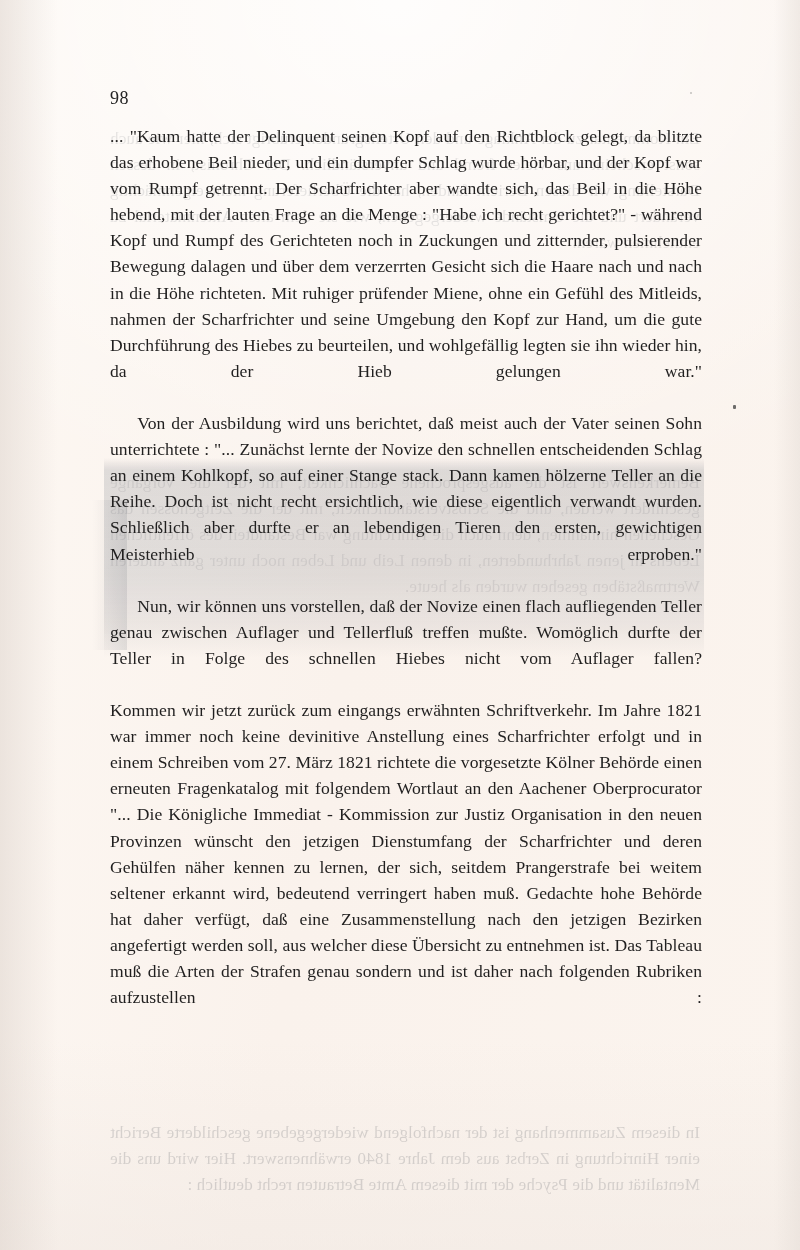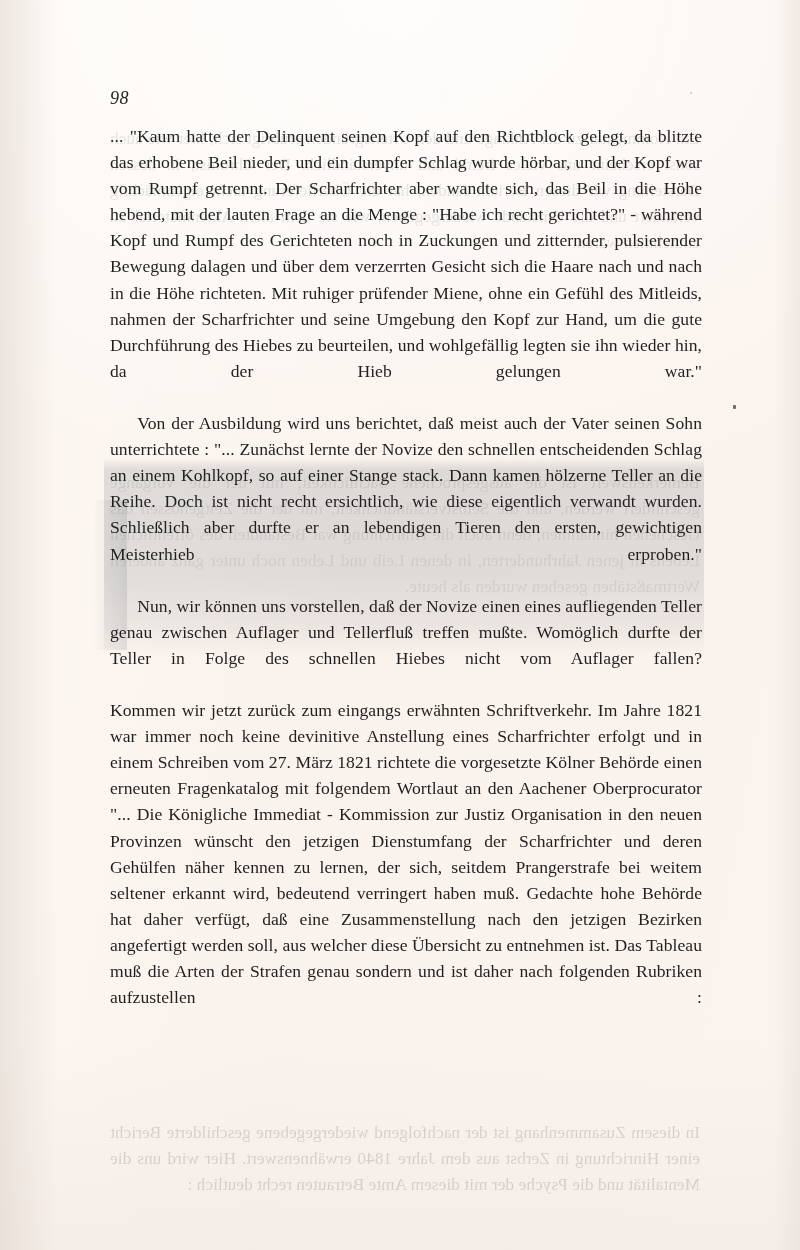--- a/index.html
+++ b/index.html
@@ -95,21 +95,20 @@
   #bleed-bot   { top: 1120px; opacity: 0.155; }
 
   
   #folio {
     position: absolute;
     left: 110px;
     top: 88px;
     font-size: 18px;
     color: #232323;
     letter-spacing: 0.4px;
-    font-style: italic;
   }
 
   #textblock {
     position: absolute;
     left: 110px;
     top: 123px;
     width: 592px;
     color: #201f1f;
     font-size: 17.6px;
     line-height: 26.1px;
@@ -173,21 +172,21 @@
   <div class="bleed" id="bleed-bot">In diesem Zusammenhang ist der nachfolgend wiedergegebene geschilderte Bericht einer Hinrichtung in Zerbst aus dem Jahre 1840 erwähnenswert. Hier wird uns die Mentalität und die Psyche der mit diesem Amte Betrauten recht deutlich :</div>
 
   <div id="scan-band"></div>
   <div id="scan-band-2"></div>
 
   <div id="folio">98</div>
 
   <div id="textblock">
     <p class="flush">... "Kaum hatte der Delinquent seinen Kopf auf den Richtblock gelegt, da blitzte das erhobene Beil nieder, und ein dumpfer Schlag wurde hörbar, und der Kopf war vom Rumpf getrennt. Der Scharfrichter aber wandte sich, das Beil in die Höhe hebend, mit der lauten Frage an die Menge : "Habe ich recht gerichtet?" - während Kopf und Rumpf des Gerichteten noch in Zuckungen und zitternder, pulsierender Bewegung dalagen und über dem verzerrten Gesicht sich die Haare nach und nach in die Höhe richteten. Mit ruhiger prüfender Miene, ohne ein Gefühl des Mitleids, nahmen der Scharfrichter und seine Umgebung den Kopf zur Hand, um die gute Durchführung des Hiebes zu beurteilen, und wohlgefällig legten sie ihn wieder hin, da der Hieb gelungen war."</p>
     <p class="indent">Von der Ausbildung wird uns berichtet, daß meist auch der Vater seinen Sohn unterrichtete : "... Zunächst lernte der Novize den schnellen entscheidenden Schlag an einem Kohlkopf, so auf einer Stange stack. Dann kamen hölzerne Teller an die Reihe. Doch ist nicht recht ersichtlich, wie diese eigentlich verwandt wurden. Schließlich aber durfte er an lebendigen Tieren den ersten, gewichtigen Meisterhieb erproben."</p>
-    <p class="indent">Nun, wir können uns vorstellen, daß der Novize einen eines aufliegenden Teller genau zwischen Auflager und Tellerfluß treffen mußte. Womöglich durfte der Teller in Folge des schnellen Hiebes nicht vom Auflager fallen?</p>
+    <p class="indent">Nun, wir können uns vorstellen, daß der Novize einen flach aufliegenden Teller genau zwischen Auflager und Tellerfluß treffen mußte. Womöglich durfte der Teller in Folge des schnellen Hiebes nicht vom Auflager fallen?</p>
     <p class="flush">Kommen wir jetzt zurück zum eingangs erwähnten Schriftverkehr. Im Jahre 1821 war immer noch keine devinitive Anstellung eines Scharfrichter erfolgt und in einem Schreiben vom 27. März 1821 richtete die vorgesetzte Kölner Behörde einen erneuten Fragenkatalog mit folgendem Wortlaut an den Aachener Oberprocurator "... Die Königliche Immediat - Kommission zur Justiz Organisation in den neuen Provinzen wünscht den jetzigen Dienstumfang der Scharfrichter und deren Gehülfen näher kennen zu lernen, der sich, seitdem Prangerstrafe bei weitem seltener erkannt wird, bedeutend verringert haben muß. Gedachte hohe Behörde hat daher verfügt, daß eine Zusammenstellung nach den jetzigen Bezirken angefertigt werden soll, aus welcher diese Übersicht zu entnehmen ist. Das Tableau muß die Arten der Strafen genau sondern und ist daher nach folgenden Rubriken aufzustellen :</p>
   </div>
 
   <div id="margin-speck"></div>
   <div id="speck-2"></div>
   <div id="edge-shade-right"></div>
 
 </div>
 
 </body></html>

